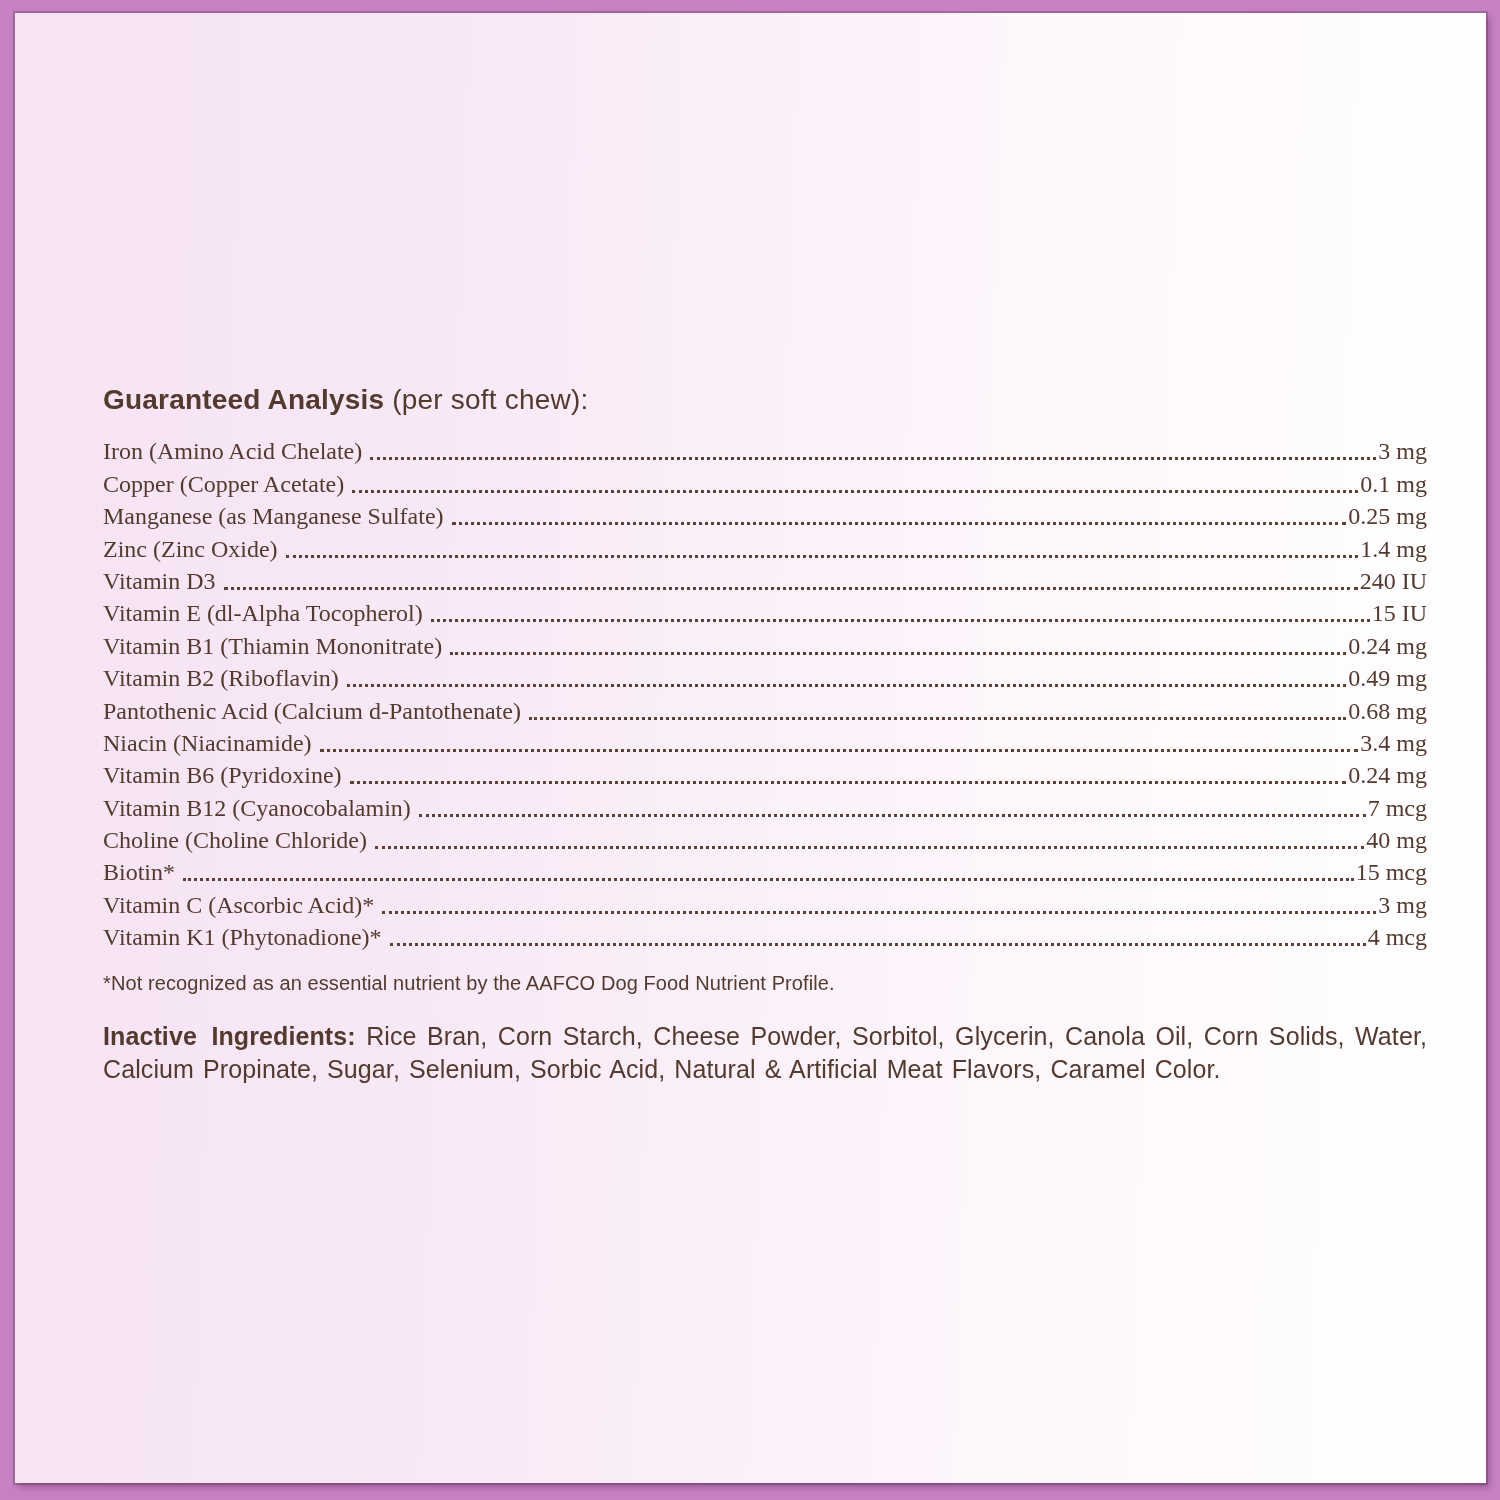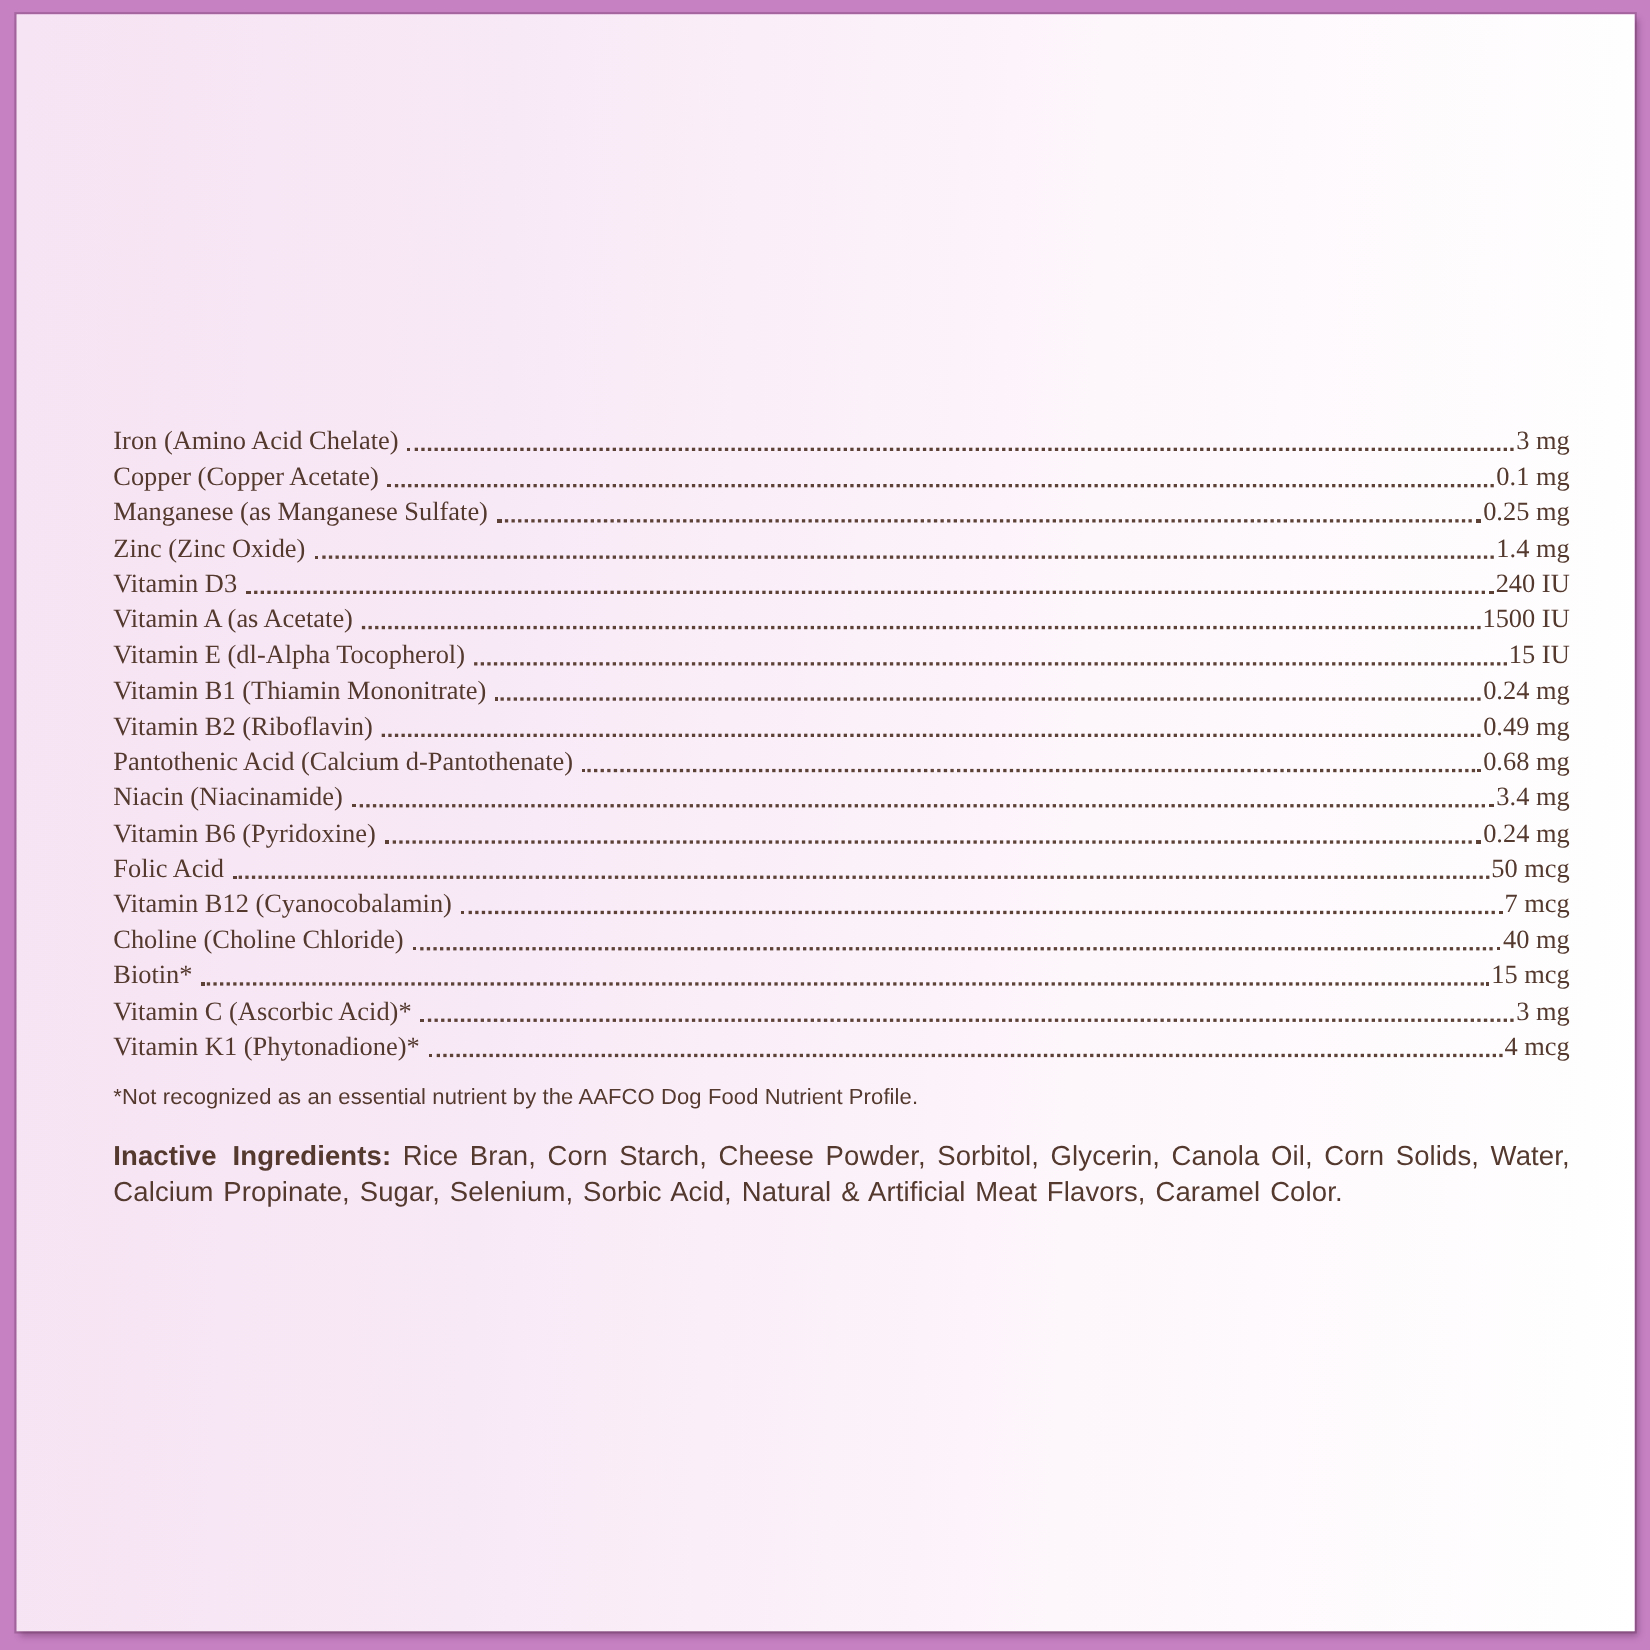--- a/index.html
+++ b/index.html
@@ -60,20 +60,23 @@
     word-spacing: 2px;
   }
   .inactive .hd { font-weight: bold; word-spacing: 6px; }
 </style>
 </head>
 <body>
 
 <div class="panel">
   <div class="content">
 
+    <div class="title-line">
+      <span class="bold">Guaranteed Analysis</span><span> (per soft chew):</span>
+    </div>
 
     <div class="rows" id="rows">
         <div class="row">
           <span class="nm">Iron (Amino Acid Chelate)</span>
           <span class="dots"></span>
           <span class="val">3 mg</span>
         </div>
         <div class="row">
           <span class="nm">Copper (Copper Acetate)</span>
           <span class="dots"></span>
@@ -86,25 +89,20 @@
         </div>
         <div class="row">
           <span class="nm">Zinc (Zinc Oxide)</span>
           <span class="dots"></span>
           <span class="val">1.4 mg</span>
         </div>
         <div class="row">
           <span class="nm">Vitamin D3</span>
           <span class="dots"></span>
           <span class="val">240 IU</span>
-        </div>
-        <div class="row">
-          <span class="nm">Vitamin A (as Acetate)</span>
-          <span class="dots"></span>
-          <span class="val">1500 IU</span>
         </div>
         <div class="row">
           <span class="nm">Vitamin E (dl-Alpha Tocopherol)</span>
           <span class="dots"></span>
           <span class="val">15 IU</span>
         </div>
         <div class="row">
           <span class="nm">Vitamin B1 (Thiamin Mononitrate)</span>
           <span class="dots"></span>
           <span class="val">0.24 mg</span>
@@ -121,25 +119,20 @@
         </div>
         <div class="row">
           <span class="nm">Niacin (Niacinamide)</span>
           <span class="dots"></span>
           <span class="val">3.4 mg</span>
         </div>
         <div class="row">
           <span class="nm">Vitamin B6 (Pyridoxine)</span>
           <span class="dots"></span>
           <span class="val">0.24 mg</span>
-        </div>
-        <div class="row">
-          <span class="nm">Folic Acid</span>
-          <span class="dots"></span>
-          <span class="val">50 mcg</span>
         </div>
         <div class="row">
           <span class="nm">Vitamin B12 (Cyanocobalamin)</span>
           <span class="dots"></span>
           <span class="val">7 mcg</span>
         </div>
         <div class="row">
           <span class="nm">Choline (Choline Chloride)</span>
           <span class="dots"></span>
           <span class="val">40 mg</span>

